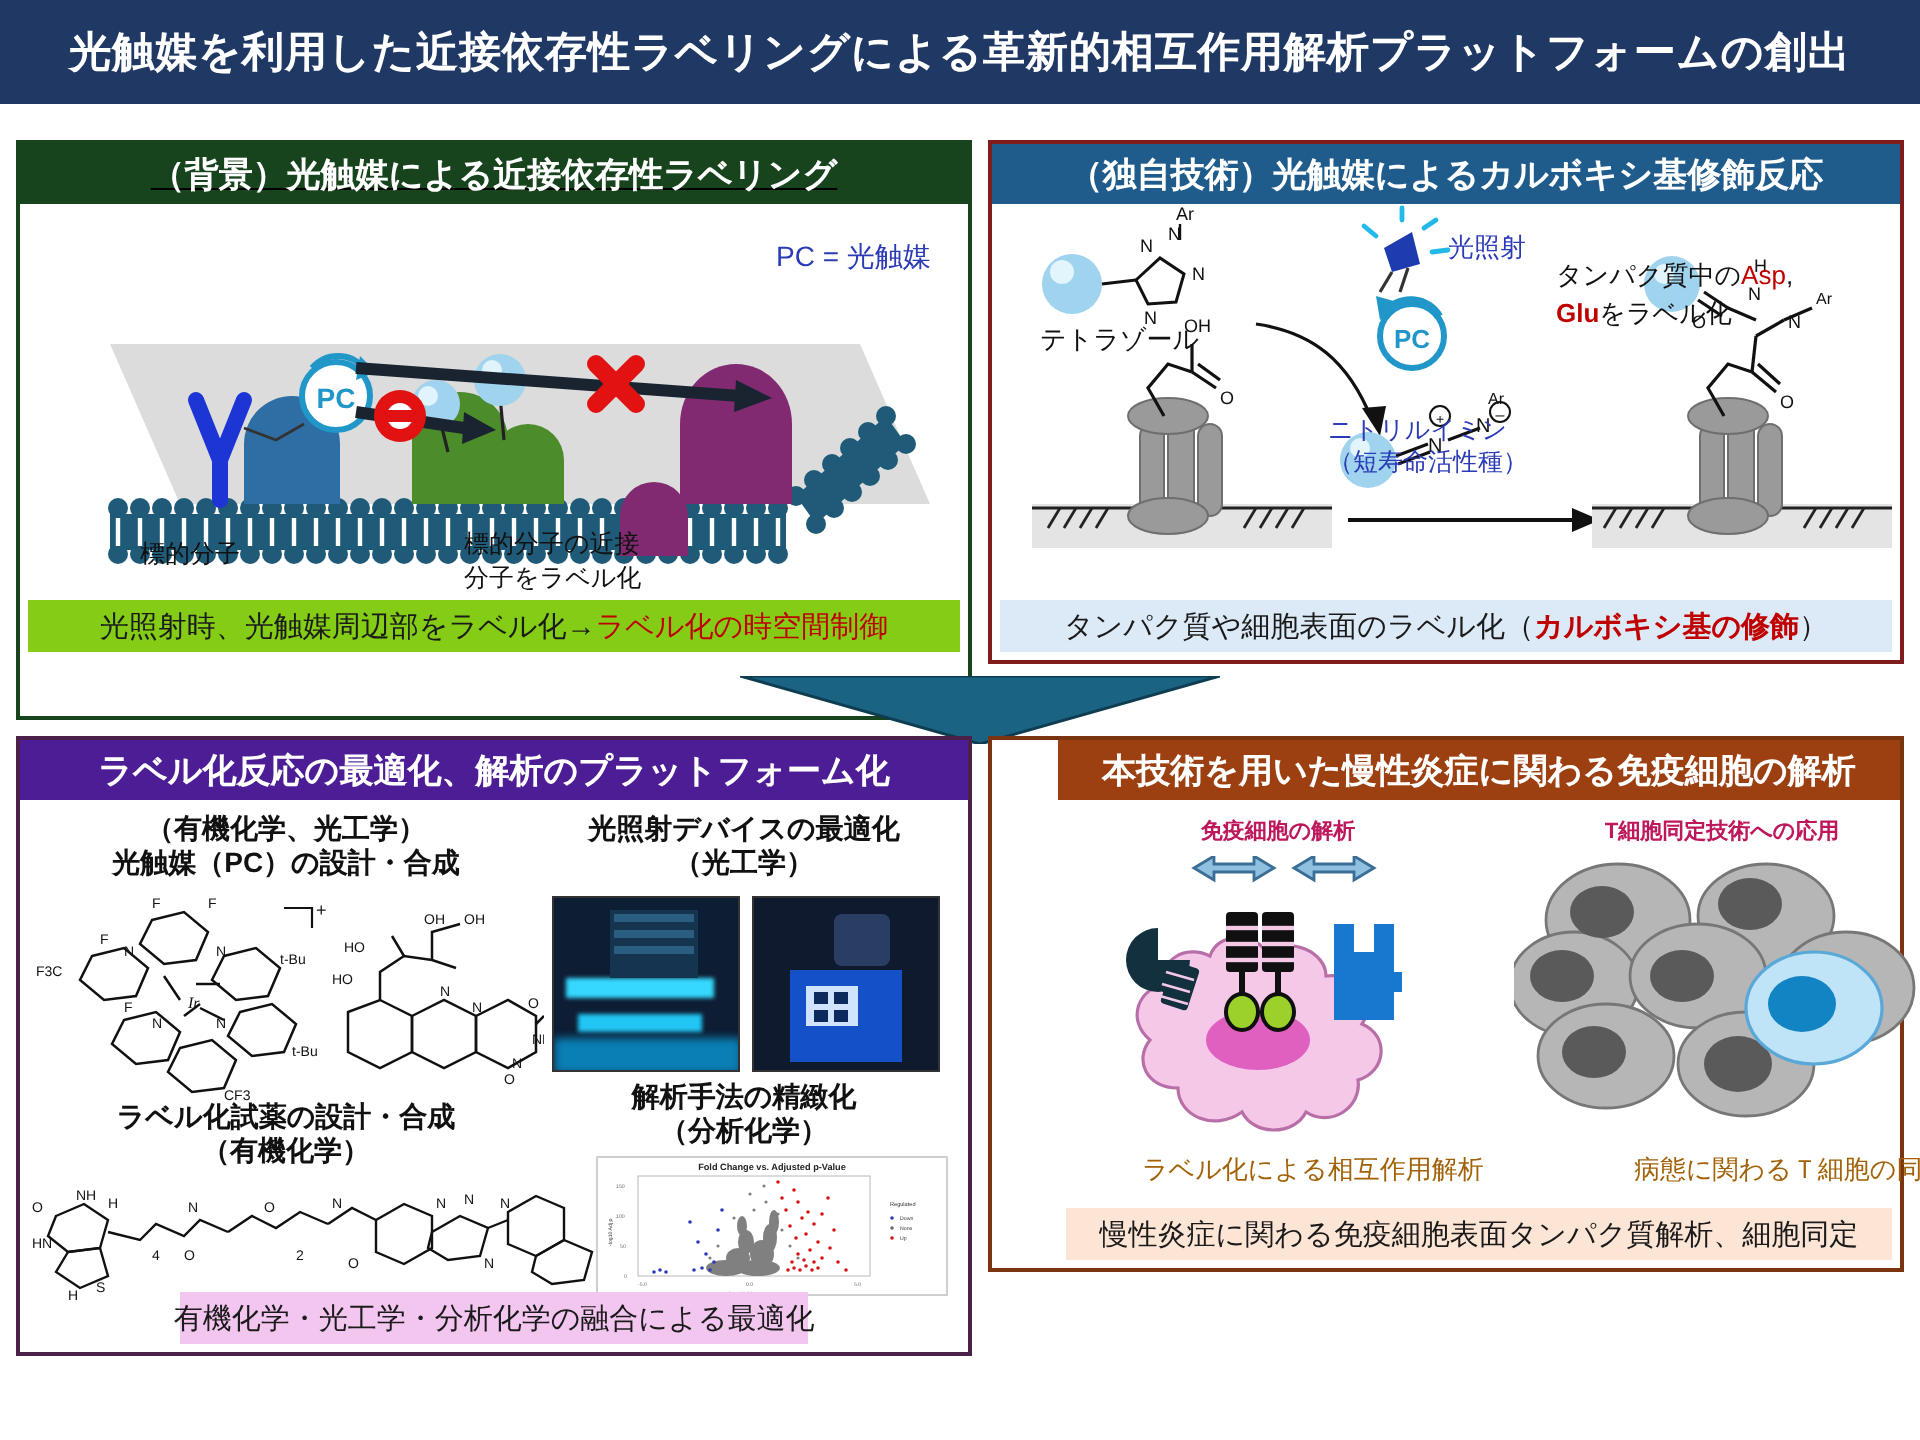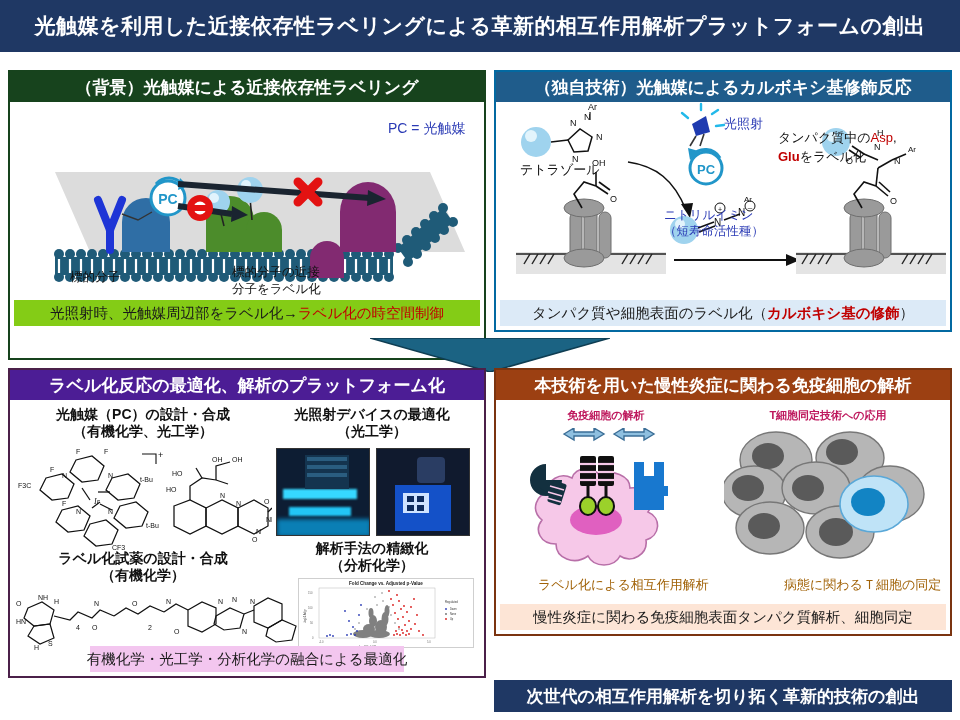--- a/index.html
+++ b/index.html
@@ -29,40 +29,40 @@
   }
   .panel-body { position: relative; width: 100%; background:#fff; }
   .caption {
     position:absolute; left:4px; right:4px; bottom:4px; height:26px;
     display:flex; align-items:center; justify-content:center;
     font-size:14.5px; white-space:nowrap;
   }
 
   
   #p1 { left: 8px; top: 70px; width: 478px; height: 290px;
-        border: 2px solid #17431d; }
+        border: 2px solid #17431d; text-decoration: underline; }
   #p1 .panel-head { background: #17431d; }
   #p1 .caption { background: #84cc16; color:#1a1a1a; }
   .cap-red { color:#c00000; }
 
   
   #p2 { left: 494px; top: 70px; width: 458px; height: 262px;
-        border: 2px solid #0369a1; }
+        border: 2px solid #7f1d1d; }
   #p2 .panel-head { background: #1f5c8b; }
   #p2 .caption { background: #dceaf7; color:#1a1a1a; }
 
   
   #p3 { left: 8px; top: 368px; width: 478px; height: 310px;
         border: 2px solid #4b2049; }
   #p3 .panel-head { background: #4c1d95; }
   #p3 .caption { background: #f3c6ef; color:#1a1a1a; }
 
   
   #p4 { left: 494px; top: 368px; width: 458px; height: 268px;
-        border: 2px solid #7b3410; }
+        border: 2px solid #7b3410; padding-left: 33px; }
   #p4 .panel-head { background: #9c4012; }
   #p4 .caption { background: #fde5d6; color:#1a1a1a; }
 
   
   #bigarrow { position:absolute; left:370px; top:338px; width:240px; height:34px; }
 
   
   #banner {
     position:absolute; left:494px; top:680px; width:458px; height:32px;
     background:#1f3864; display:flex; align-items:center; justify-content:center;
@@ -457,22 +457,22 @@
 
   <svg id="bigarrow" viewBox="0 0 240 34">
     <polygon points="0,0 240,0 120,34" fill="#1b6383" stroke="#0e3d52" stroke-width="1.5"></polygon>
   </svg>
 
   <div class="panel" id="p3">
     <div class="panel-head">ラベル化反応の最適化、解析のプラットフォーム化</div>
     <div class="panel-body" style="height:276px;">
 
       <div class="subttl" style="left:8px; top:6px; width:250px;">
+        <div>（有機化学、光工学）</div>
         <div>光触媒（PC）の設計・合成</div>
-        <div>（有機化学、光工学）</div>
       </div>
       <div class="subttl" style="left:262px; top:6px; width:200px;">
         <div>光照射デバイスの最適化</div>
         <div>（光工学）</div>
       </div>
 
       <svg style="position:absolute; left:6px; top:48px; width:256px; height:110px;" viewBox="0 0 256 110">
         <g stroke="#111" stroke-width="1.25" fill="none">
 
           <polygon points="60,12 76,8 88,18 82,32 66,34 54,24"></polygon>
@@ -764,17 +764,14 @@
         </g>
       </svg>
 
       <div class="cap4" style="left:14px; top:176px;">ラベル化による相互作用解析</div>
       <div class="cap4" style="left:260px; top:176px;">病態に関わるＴ細胞の同定</div>
 
       <div class="caption">慢性炎症に関わる免疫細胞表面タンパク質解析、細胞同定</div>
     </div>
   </div>
 
-  <div id="banner">
-    <div class="t">次世代の相互作用解析を切り拓く革新的技術の創出</div>
-  </div>
 
 </div>
 
 </body></html>

